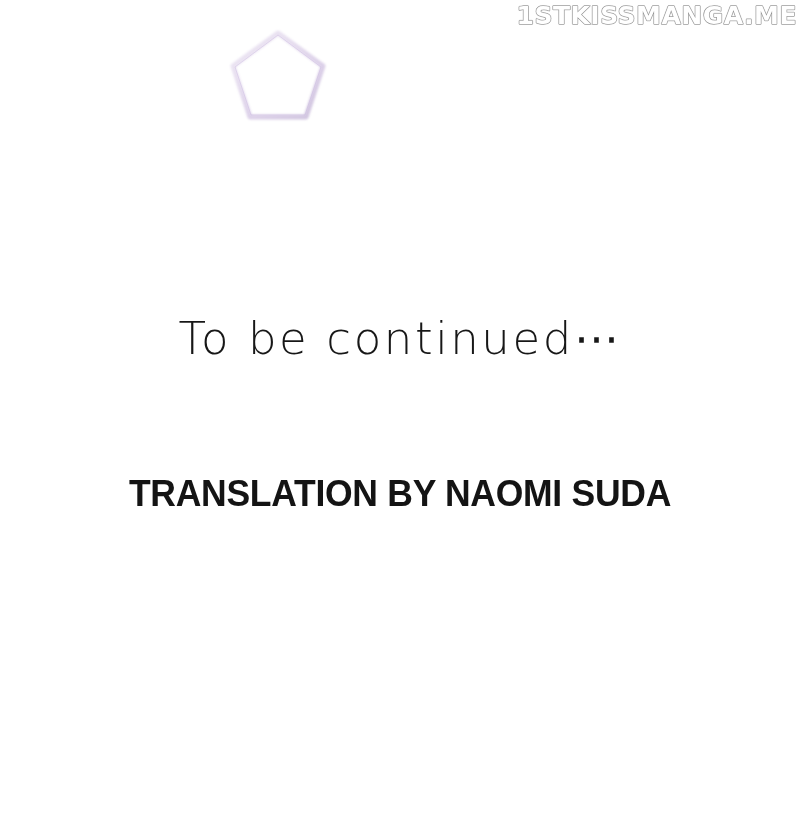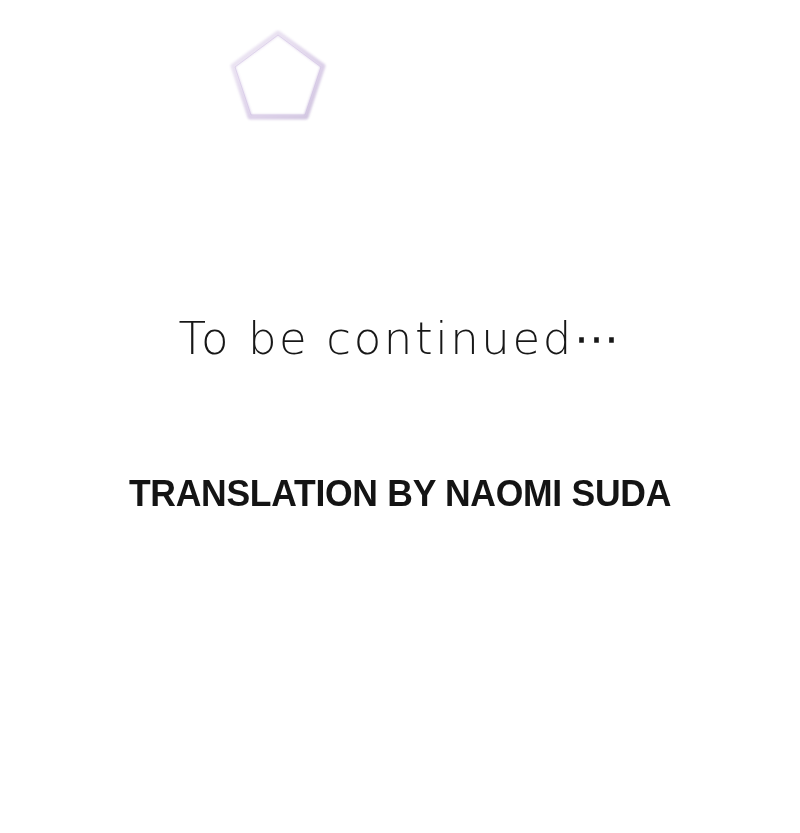--- a/index.html
+++ b/index.html
@@ -93,20 +93,21 @@
     white-space: nowrap;
     transform: scaleX(0.96);
     transform-origin: center center;
   }
 </style>
 </head>
 <body>
 
 <div id="page">
 
+  <div id="watermark">1STKISSMANGA.ME</div>
 
   <div id="pentagon-deco">
     <svg viewBox="0 0 100 94" xmlns="http://www.w3.org/2000/svg" aria-hidden="true">
       <defs>
 
         <filter id="grainFilter" x="-30%" y="-30%" width="160%" height="160%">
           <feTurbulence type="fractalNoise" baseFrequency="0.82" numOctaves="4" seed="7" result="noise"></feTurbulence>
           <feColorMatrix in="noise" type="matrix" values="0 0 0 0 0
                     0 0 0 0 0
                     0 0 0 0 0

